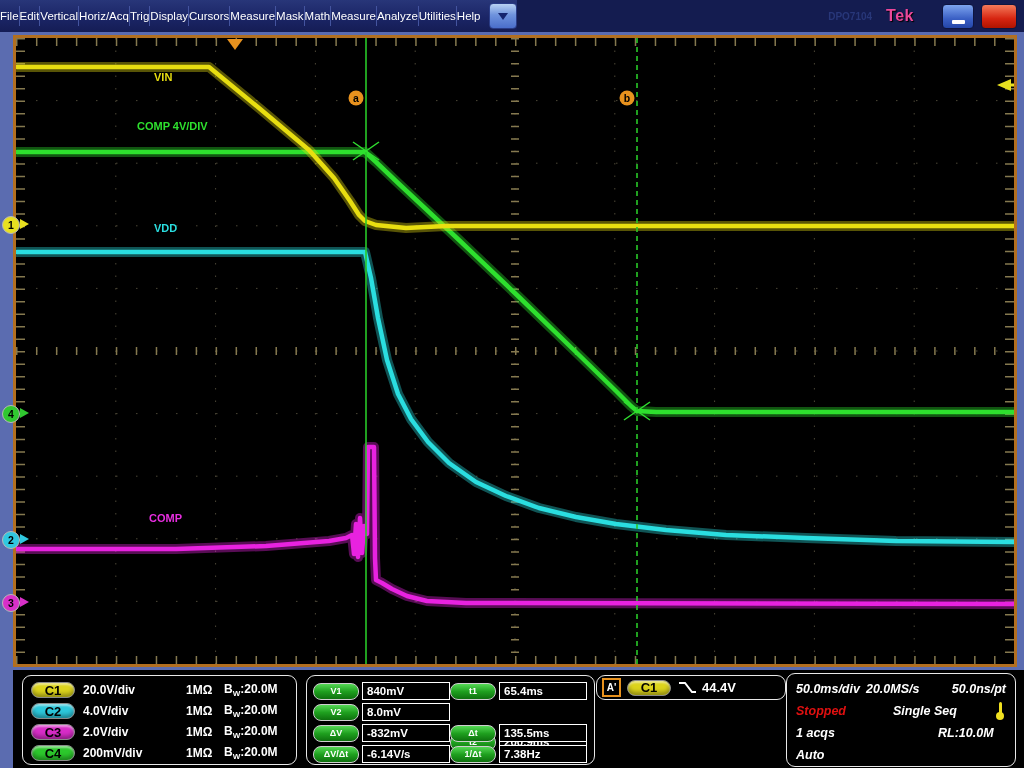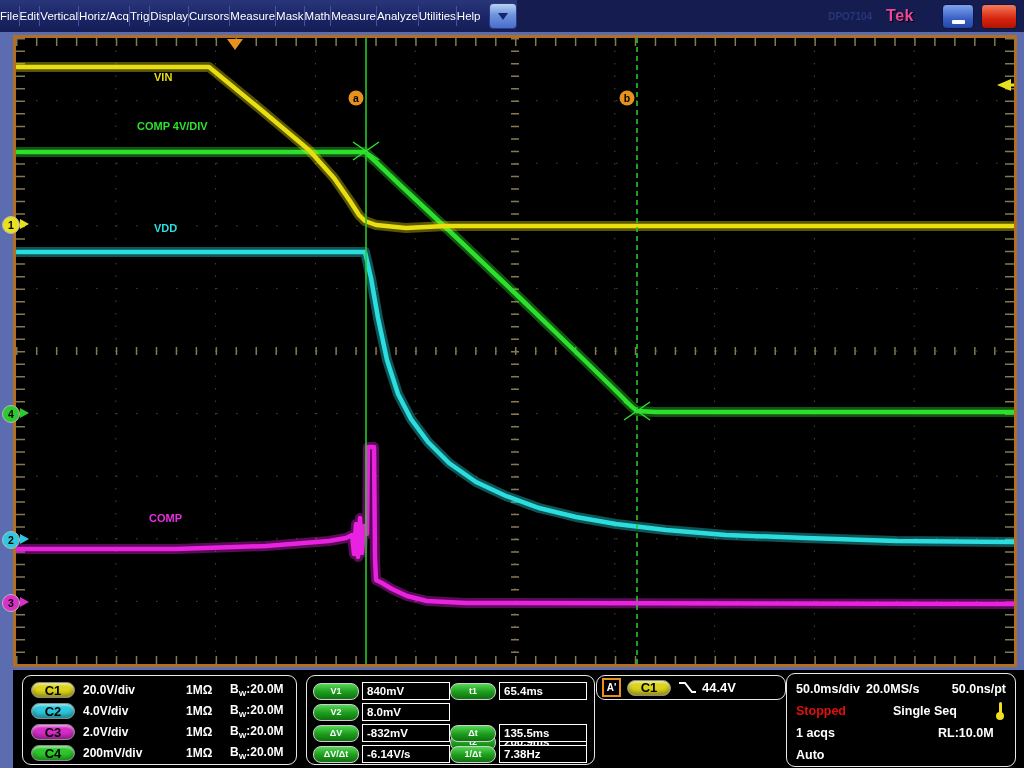--- a/index.html
+++ b/index.html
@@ -35,34 +35,34 @@
   .ref-arrow{position:absolute;width:0;height:0;border-top:5px solid transparent;border-bottom:5px solid transparent;z-index:5;}
   
   .bottombar{position:absolute;left:13px;top:670px;width:1011px;height:98px;background:#000;color:#fff;}
   .box{position:absolute;background:#000;border:1.5px solid #e8e8e8;border-radius:9px;}
   .ch-box{left:9px;top:5px;width:273px;height:88px;}
   .ch-row{position:absolute;left:8px;display:flex;align-items:center;height:16px;}
   .pill{width:42px;height:14px;border-radius:8px;border:1px solid #8a8a8a;color:#000;
     font-size:13px;font-weight:bold;display:flex;align-items:center;justify-content:center;box-shadow:inset 0 -3px 4px rgba(0,0,0,.35), inset 0 2px 2px rgba(255,255,255,.5);}
   .ch-scale{font-size:12px;font-weight:bold;margin-left:8px;}
   .ch-imp{position:absolute;left:155px;font-size:12px;font-weight:bold;}
-  .ch-bw{position:absolute;left:199px;font-size:12px;font-weight:bold;text-align:center;}
+  .ch-bw{position:absolute;left:193px;font-size:12px;font-weight:bold;text-align:center;}
   .ch-bw sub{font-size:8px;}
   .cur-box{left:293px;top:5px;width:287px;height:88px;}
   .cur-row{position:absolute;display:flex;align-items:center;height:18px;}
   .gpill{width:44px;height:15px;border-radius:8px;border:1px solid #cfcfcf;color:#fff;
     background:linear-gradient(180deg,#55d855 0%,#1fa01f 50%,#0e700e 100%);
     font-size:9px;font-weight:bold;display:flex;align-items:center;justify-content:center;}
   .val-field{width:82px;height:16px;border:1px solid #fff;background:#000;color:#fff;
     font-size:11.5px;font-weight:bold;line-height:16px;padding-left:4px;margin-left:3px;overflow:hidden;}
   .trig-box{left:583px;top:5px;width:188px;height:23px;display:flex;align-items:center;}
   .trig-a{width:15px;height:15px;border:2px solid #e8921e;background:#000;color:#fff;font-size:10px;font-weight:bold;
     display:flex;align-items:center;justify-content:center;margin-left:5px;}
   .trig-level{font-size:13px;font-weight:bold;margin-left:4px;}
-  .tb-box{left:773px;top:3px;width:228px;height:92px;font-size:12.5px;font-weight:bold;}
+  .tb-box{left:773px;top:3px;width:228px;height:92px;font-size:12.5px;font-weight:bold;font-style:italic;}
   .tb-row{position:absolute;left:9px;right:9px;display:flex;align-items:center;height:16px;}
   .therm{position:relative;width:8px;height:18px;margin-right:2px;}
   .therm .stem{position:absolute;left:2.5px;top:0;width:3px;height:12px;background:#f0e020;border-radius:2px;}
   .therm .bulb{position:absolute;left:0;bottom:0;width:8px;height:8px;border-radius:50%;background:#f0e020;}
 </style>
 </head>
 <body>
 
 <div class="menubar">
   <div class="menu-item">File</div>

